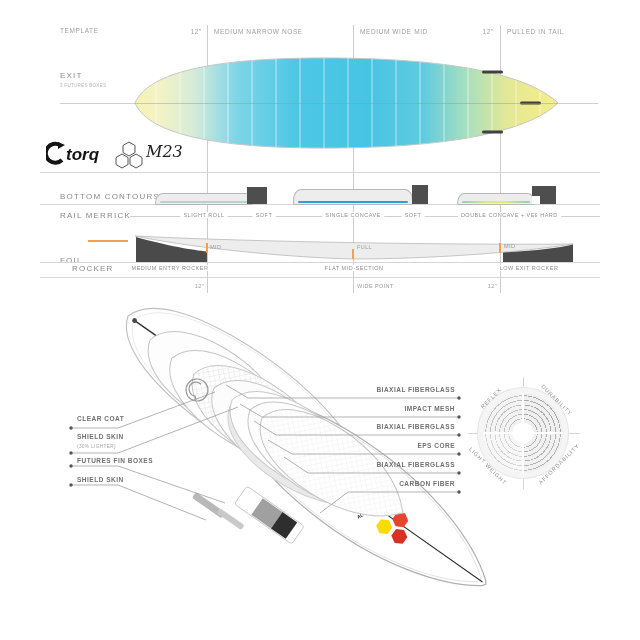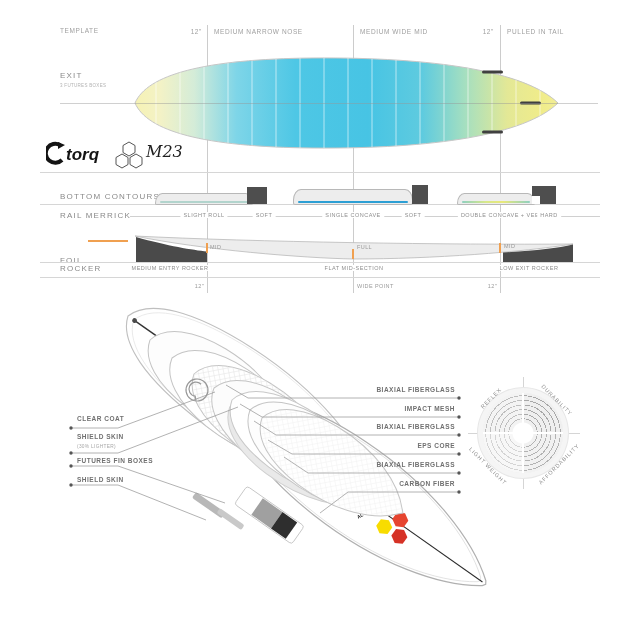--- a/index.html
+++ b/index.html
@@ -132,21 +132,21 @@
       <rect x="73" y="15" width="2" height="10"></rect>
       <rect x="219" y="21" width="2" height="10"></rect>
       <rect x="366" y="15" width="2" height="10"></rect>
     </g>
   </svg>
   <span class="abs mark-label" style="left:210px;top:244px;">MID</span>
   <span class="abs mark-label" style="left:357px;top:244px;">FULL</span>
   <span class="abs mark-label" style="left:504px;top:243px;">MID</span>
   <div class="abs hrule" style="top:262px;"></div>
 
-  <span class="abs sec-title" style="left:60px;top:264px;">ROCKER</span>
+  <span class="abs sec-title" style="left:72px;top:264px;">ROCKER</span>
   <span class="abs tiny-label" style="left:170px;top:265px;transform:translateX(-50%);">MEDIUM ENTRY ROCKER</span>
   <span class="abs tiny-label" style="left:354px;top:265px;transform:translateX(-50%);">FLAT MID-SECTION</span>
   <span class="abs tiny-label" style="left:529px;top:265px;transform:translateX(-50%);">LOW EXIT ROCKER</span>
   <div class="abs hrule" style="top:277px;"></div>
   <span class="abs mark-label" style="left:180px;top:283px;width:24px;text-align:right;">12"</span>
   <span class="abs mark-label" style="left:357px;top:283px;">WIDE POINT</span>
   <span class="abs mark-label" style="left:473px;top:283px;width:24px;text-align:right;">12"</span>
 
   <svg class="abs" style="left:0;top:300px;" width="640" height="340" viewBox="0 0 640 340">
     <defs>

